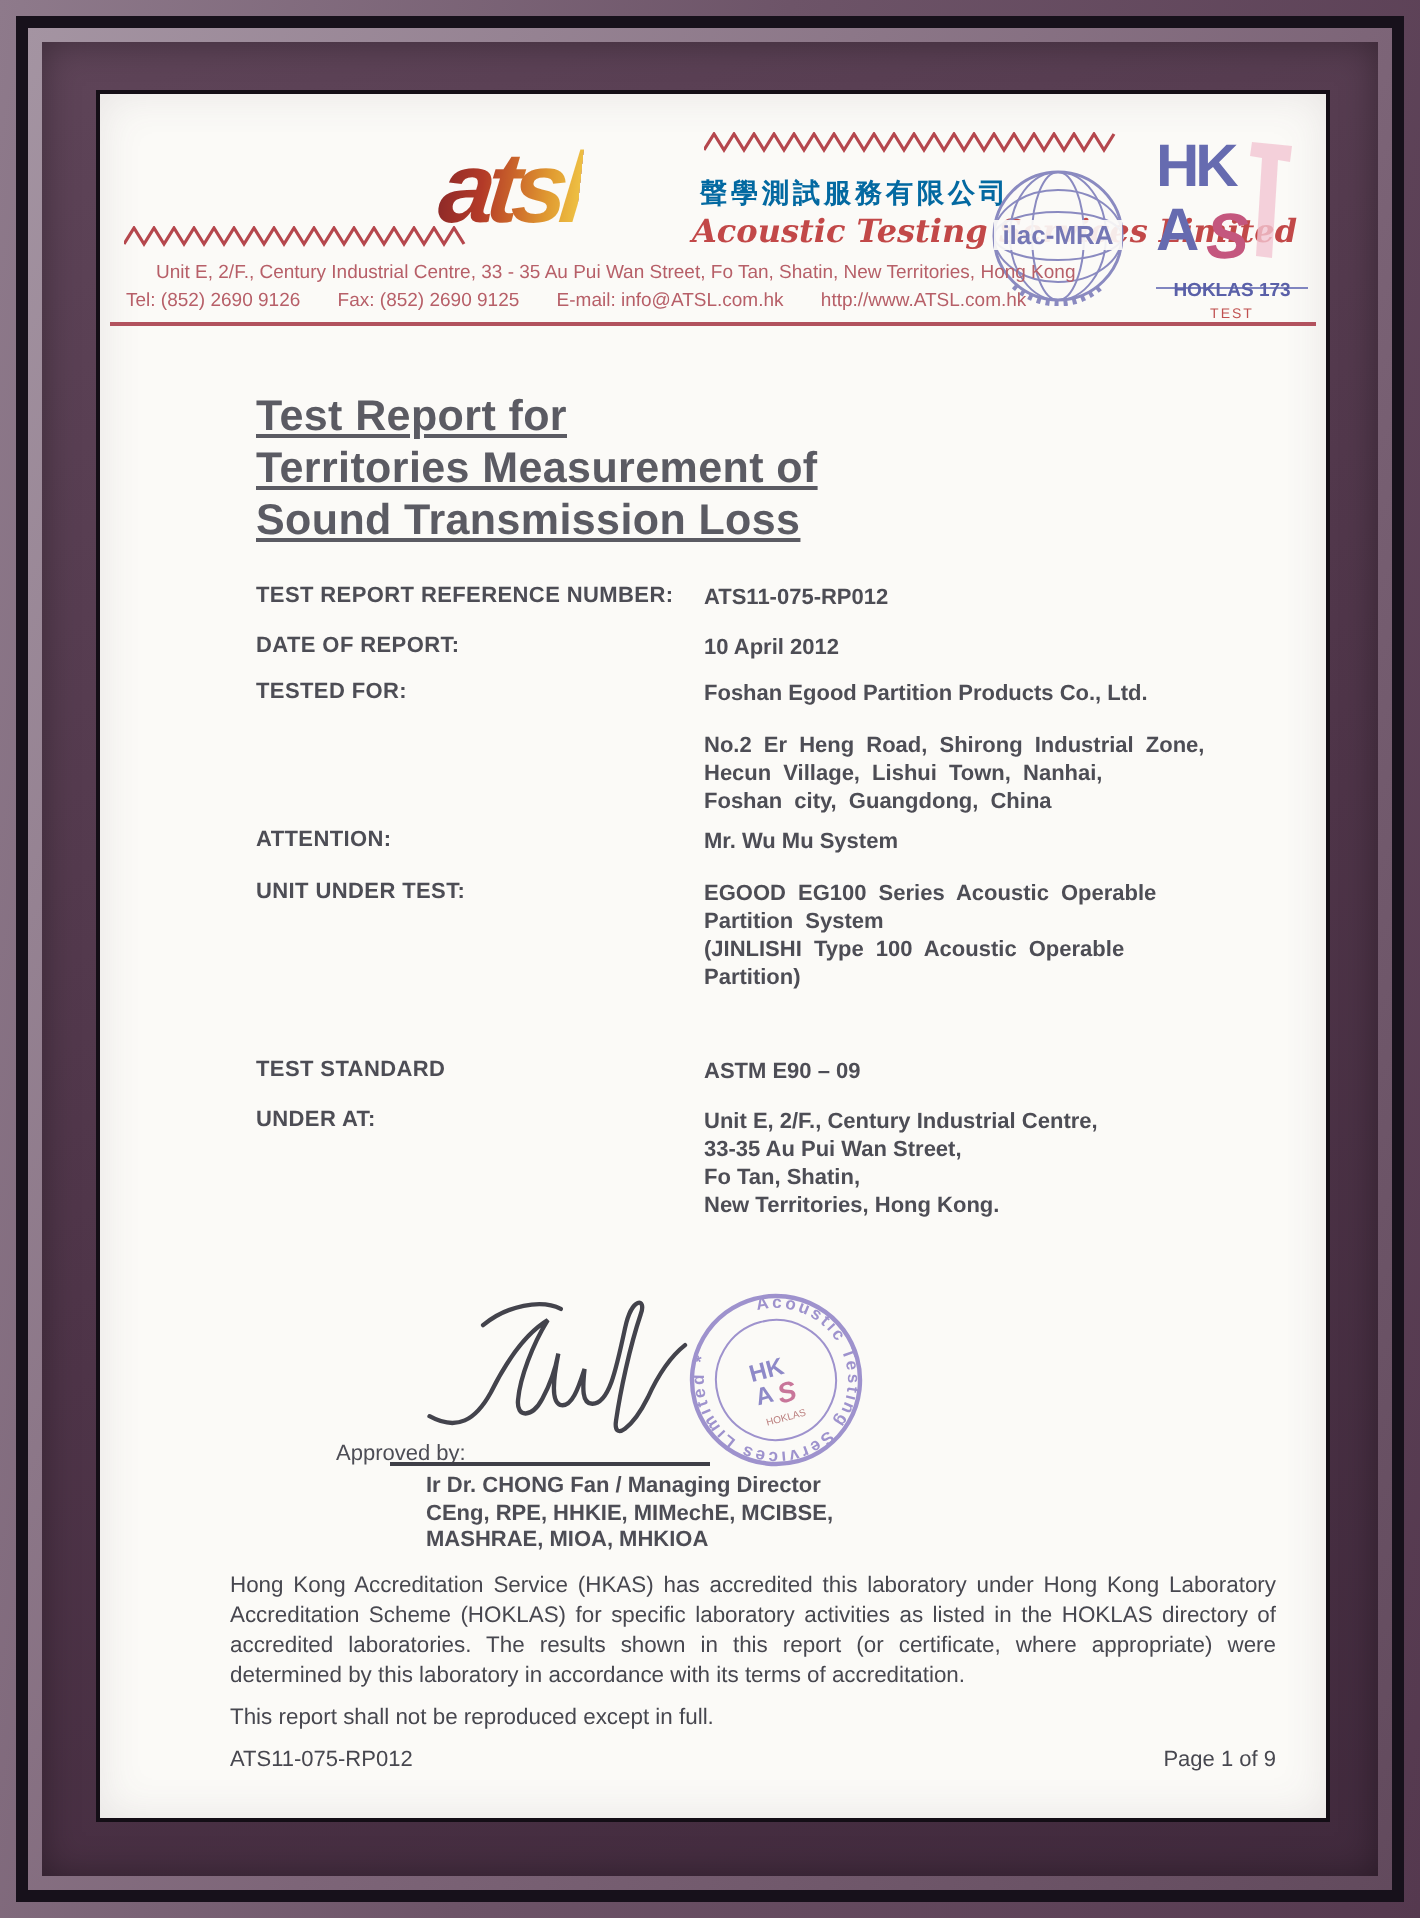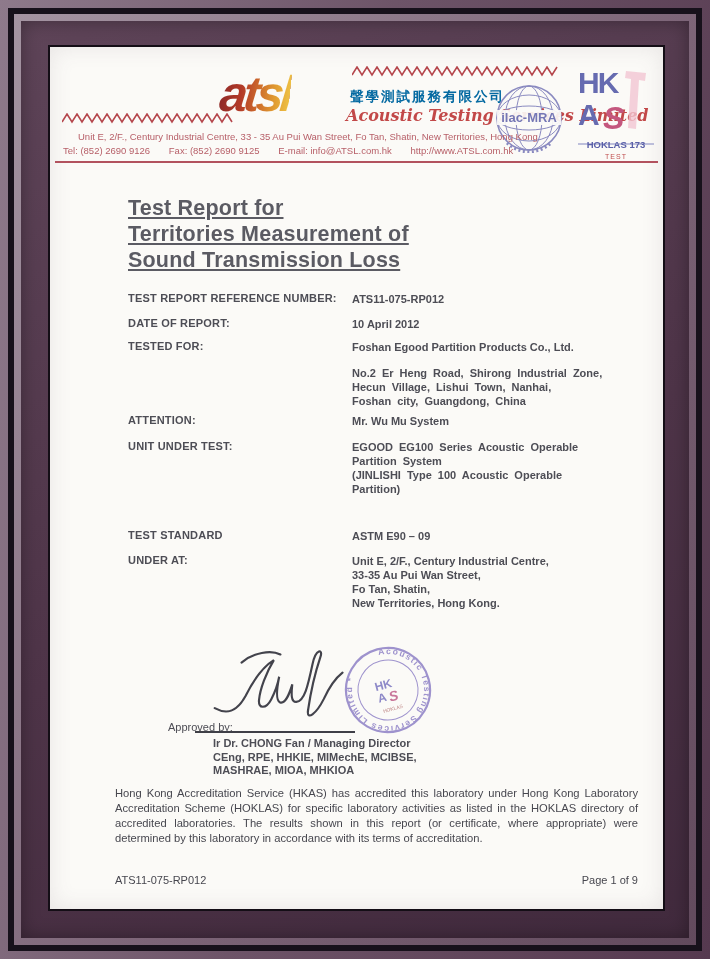--- a/index.html
+++ b/index.html
@@ -180,19 +180,20 @@
       </g>
     </svg>
 
     <div class="approved">Approved by:</div>
     <div class="sig-line"></div>
     <div class="sig-names">Ir Dr. CHONG Fan / Managing Director
 CEng, RPE, HHKIE, MIMechE, MCIBSE,
 MASHRAE, MIOA, MHKIOA</div>
 
     <div class="accred">Hong Kong Accreditation Service (HKAS) has accredited this laboratory under Hong Kong Laboratory Accreditation Scheme (HOKLAS) for specific laboratory activities as listed in the HOKLAS directory of accredited laboratories. The results shown in this report (or certificate, where appropriate) were determined by this laboratory in accordance with its terms of accreditation.</div>
+    <div class="repro">This report shall not be reproduced except in full.</div>
     <div class="bottom-row">
       <span class="ref">ATS11-075-RP012</span>
       <span class="page">Page 1 of 9</span>
     </div>
 
   </div>
 </div>
 
 </body></html>

